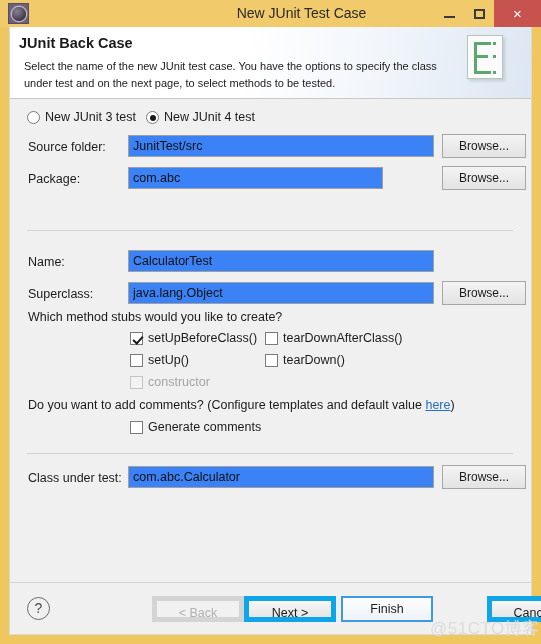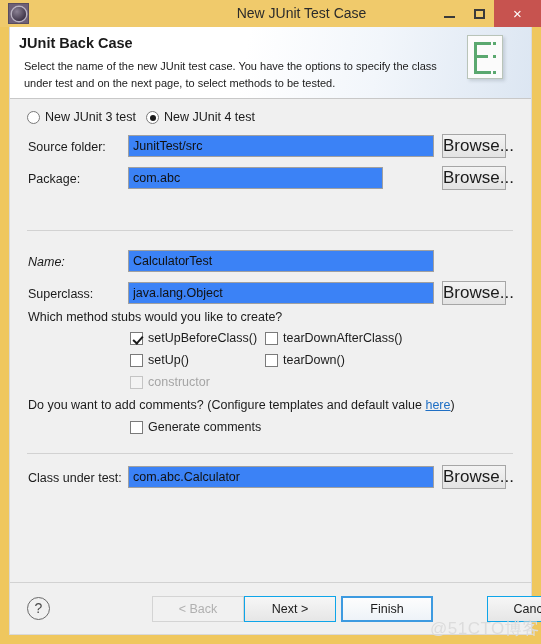--- a/index.html
+++ b/index.html
@@ -162,26 +162,26 @@
     font-size: 12.5px;
     color: #111111;
     padding: 0 4px;
     line-height: 20px;
     outline: none;
   }
 
   .browse {
     position: absolute;
     left: 432px;
-    width: 64px; height: 24px;
+    width: 84px; height: 24px;
     background: linear-gradient(#f3f3f3, #e3e3e3);
     border: 1px solid #a6a6a6;
     box-sizing: border-box;
     font-family: "Liberation Sans", sans-serif;
-    font-size: 17px;
+    font-size: 12px;
     color: #1b1b1b;
     text-align: center;
     line-height: 22px;
     cursor: default;
   }
 
   .sep {
     position: absolute;
     left: 17px;
     width: 486px;
@@ -254,21 +254,21 @@
     color: #4a4a4a;
     font-size: 14px;
     text-align: center;
     line-height: 20px;
   }
   .dbtn {
     position: absolute;
     top: 13px;
     width: 92px; height: 26px;
     background: linear-gradient(#f6f6f6, #e6e6e6);
-    border: 1px solid #0ea5e9;
+    border: 5px solid #0ea5e9;
     box-sizing: border-box;
     font-family: "Liberation Sans", sans-serif;
     font-size: 12.5px;
     color: #1b1b1b;
     text-align: center;
     line-height: 24px;
     cursor: default;
   }
   .dbtn.disabled {
     color: #b0b0b0;
@@ -347,21 +347,21 @@
       <div class="lbl" style="left:18px; top:41px;">Source folder:</div>
       <input class="field" style="left: 118px; top: 36px; width: 306px;" value="JunitTest/src">
       <div class="browse" style="top:35px;">Browse...</div>
 
       <div class="lbl" style="left:18px; top:73px;">Package:</div>
       <input class="field" style="left: 118px; top: 68px; width: 255px;" value="com.abc">
       <div class="browse" style="top:67px;">Browse...</div>
 
       <div class="sep" style="top:131px;"></div>
 
-      <div class="lbl" style="left:18px; top:156px;font-style:italic;">Name:</div>
+      <div class="lbl" style="left:18px; top:156px;">Name:</div>
       <input class="field" style="left: 118px; top: 151px; width: 306px;" value="CalculatorTest">
 
       <div class="lbl" style="left:18px; top:188px;">Superclass:</div>
       <input class="field" style="left: 118px; top: 183px; width: 306px;" value="java.lang.Object">
       <div class="browse" style="top:182px;">Browse...</div>
 
       <div class="lbl" style="left:18px; top:211px;">Which method stubs would you like to create?</div>
 
       <div style="position:absolute; left:120px; top:232px;">
         <div class="cb on" style="left:0; top:1px;"></div>

